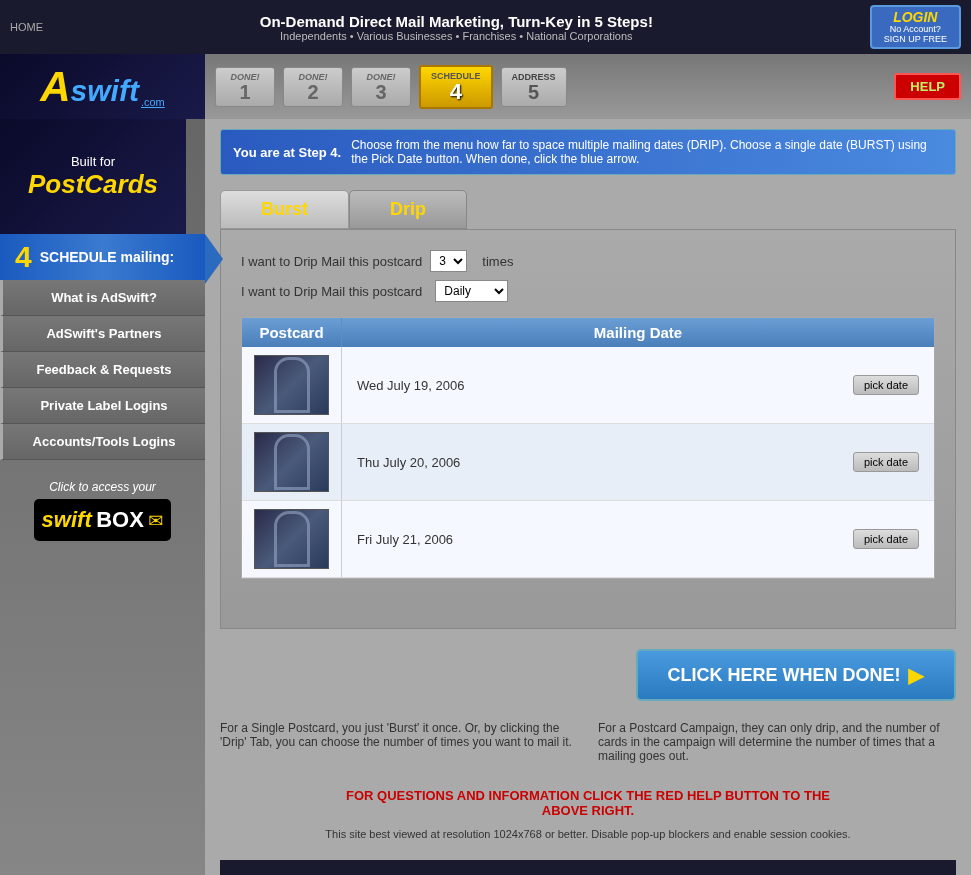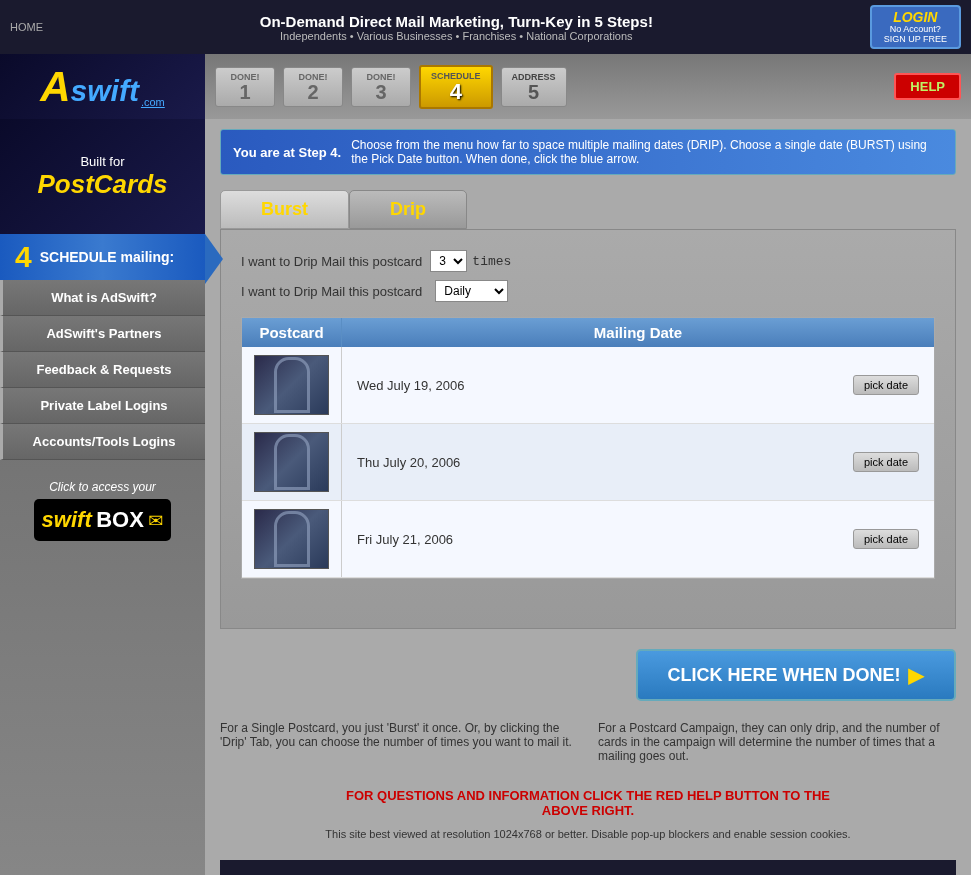--- a/index.html
+++ b/index.html
@@ -75,33 +75,33 @@
     #nav-strip { display: flex; background: linear-gradient(180deg, #777 0%, #999 100%); height: 65px; }
     #logo-block { width: 205px; background: linear-gradient(135deg, #0a0a2a 0%, #1a1a4a 100%); display: flex; flex-direction: column; align-items: center; justify-content: center; flex-shrink: 0; }
     #logo-big { display: flex; align-items: baseline; }
     #logo-big .a-letter { font-size: 42px; font-weight: 900; font-style: italic; color: #ffd700; line-height: 1; }
     #logo-big .swift-letters { font-size: 30px; font-weight: 900; font-style: italic; color: #4af; line-height: 1; }
     #logo-big .dot-com { font-size: 11px; color: #4af; margin-left: 2px; align-self: flex-end; text-decoration: underline; }
 
     #steps-strip { display: flex; align-items: center; flex: 1; padding: 5px 10px; gap: 8px; }
     .step-box { text-align: center; padding: 4px 10px; border-radius: 3px; min-width: 60px; }
     .step-box-done { background: linear-gradient(180deg, #ccc 0%, #aaa 100%); border: 1px solid #888; }
-    .step-box-done .slabel { color: #666; font-size: 9px; font-weight: bold; }
+    .step-box-done .slabel { color: #666; font-size: 9px; font-style: italic; font-weight: bold; }
     .step-box-done .snum { color: #666; font-size: 20px; font-weight: bold; line-height: 1; }
     .step-box-active { background: linear-gradient(180deg, #ffd700 0%, #cc9900 100%); border: 2px solid #aa7700; }
     .step-box-active .slabel { color: #555; font-size: 9px; font-weight: bold; }
     .step-box-active .snum { color: #fff; font-size: 22px; font-weight: bold; line-height: 1; text-shadow: 1px 1px 2px #000; }
     .step-box-next { background: linear-gradient(180deg, #ccc 0%, #aaa 100%); border: 1px solid #888; }
     .step-box-next .slabel { color: #444; font-size: 9px; font-weight: bold; }
     .step-box-next .snum { color: #555; font-size: 20px; font-weight: bold; line-height: 1; }
 
     #help-button { background: #cc0000; color: #bef264; font-size: 13px; font-weight: bold; padding: 4px 14px; border-radius: 3px; cursor: pointer; border: 2px solid #ff5555; margin-left: auto; }
 
     
-    #sidebar-header { background: linear-gradient(135deg, #0a0a2a 0%, #1a1a4a 100%); width: 205px; height: 115px; display: flex; flex-direction: column; align-items: center; justify-content: center; }
+    #sidebar-header { background: linear-gradient(135deg, #0a0a2a 0%, #1a1a4a 100%); width: 186px; height: 115px; display: flex; flex-direction: column; align-items: center; justify-content: center; }
     #bfp-line1 { color: #fff; font-size: 13px; }
     #bfp-cards { color: #ffd700; font-size: 26px; font-weight: 900; font-style: italic; }
 
     .content-wrapper { display: flex; }
     .left-sidebar { width: 205px; background: linear-gradient(180deg, #666 0%, #888 100%); flex-shrink: 0; min-height: 800px; }
     .right-main { flex: 1; padding: 10px 15px; background: #aaa; }
 
     #step4-bar { background: linear-gradient(90deg, #1a5abf 0%, #3a7acf 50%, #1a5abf 100%); padding: 8px 15px; display: flex; align-items: center; position: relative; margin-bottom: 0; }
     #step4-bar .s4num { font-size: 30px; font-weight: 900; color: #ffd700; line-height: 1; }
     #step4-bar .s4text { color: #fff; font-size: 14px; font-weight: bold; margin-left: 8px; }
@@ -204,21 +204,21 @@
       </div>
 
       <div id="content-panel">
 
         <div id="drip-options">
           <div class="drip-row">
             <label>I want to Drip Mail this postcard</label>
             <select class="drip-select">
               <option>3</option><option>2</option><option>4</option><option>5</option>
             </select>
-            <span style="margin-left:5px;font-family:Liberation Mono, monospace;">times</span>
+            <span style="margin-left:15px;">times</span>
           </div>
           <div class="drip-row">
             <label>I want to Drip Mail this postcard</label>
             <select class="drip-select" style="margin-left:5px;">
               <option>Daily</option><option>Weekly</option><option>Monthly</option>
             </select>
           </div>
         </div>
 
         <div id="table-wrapper">

